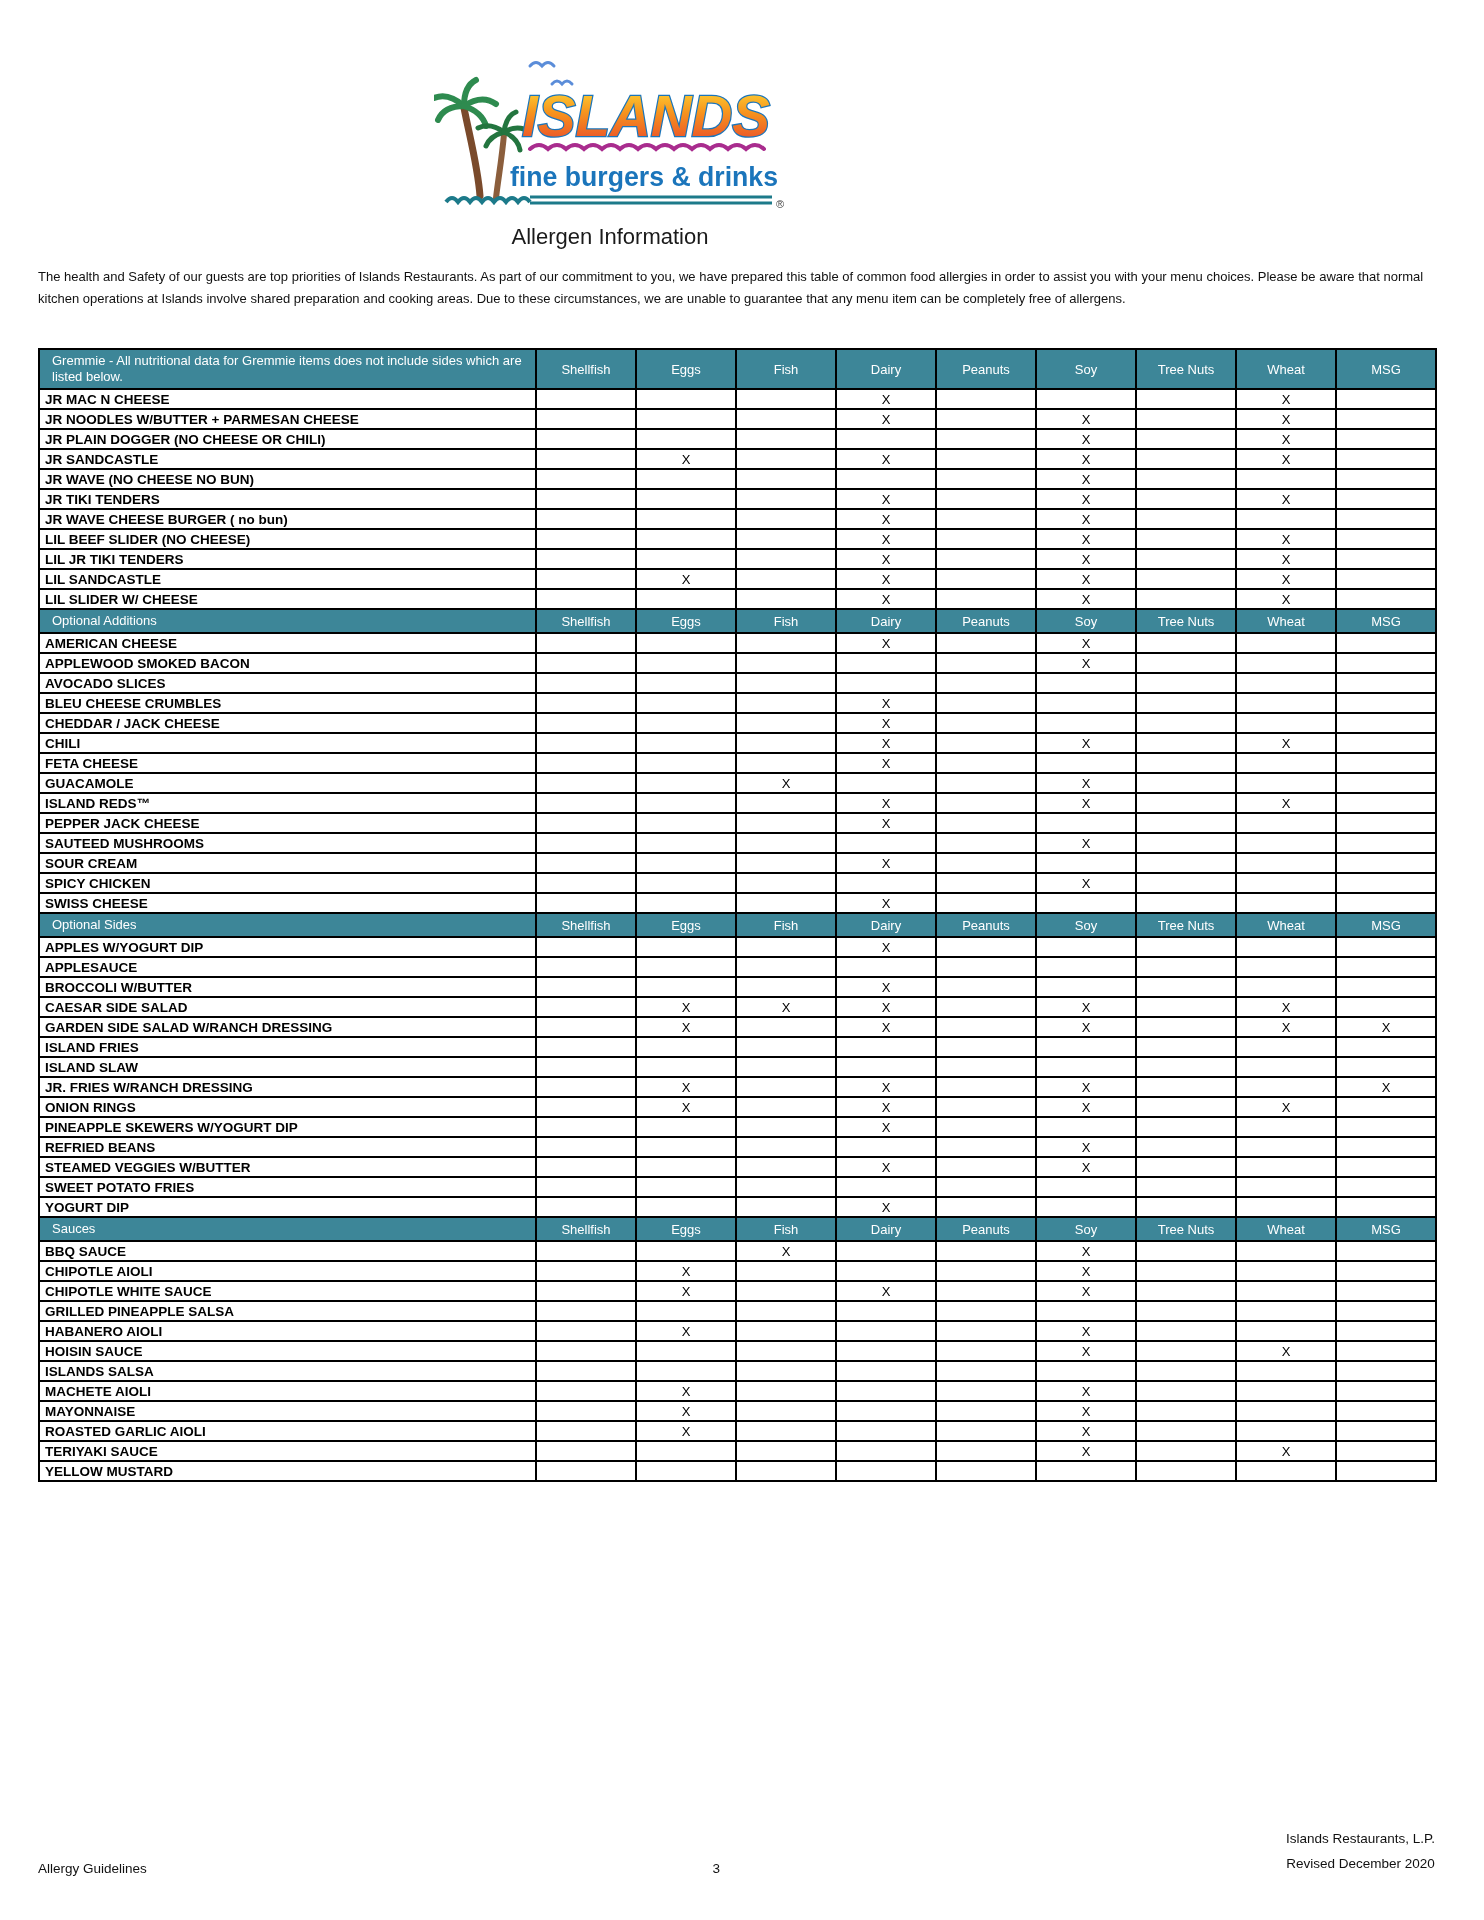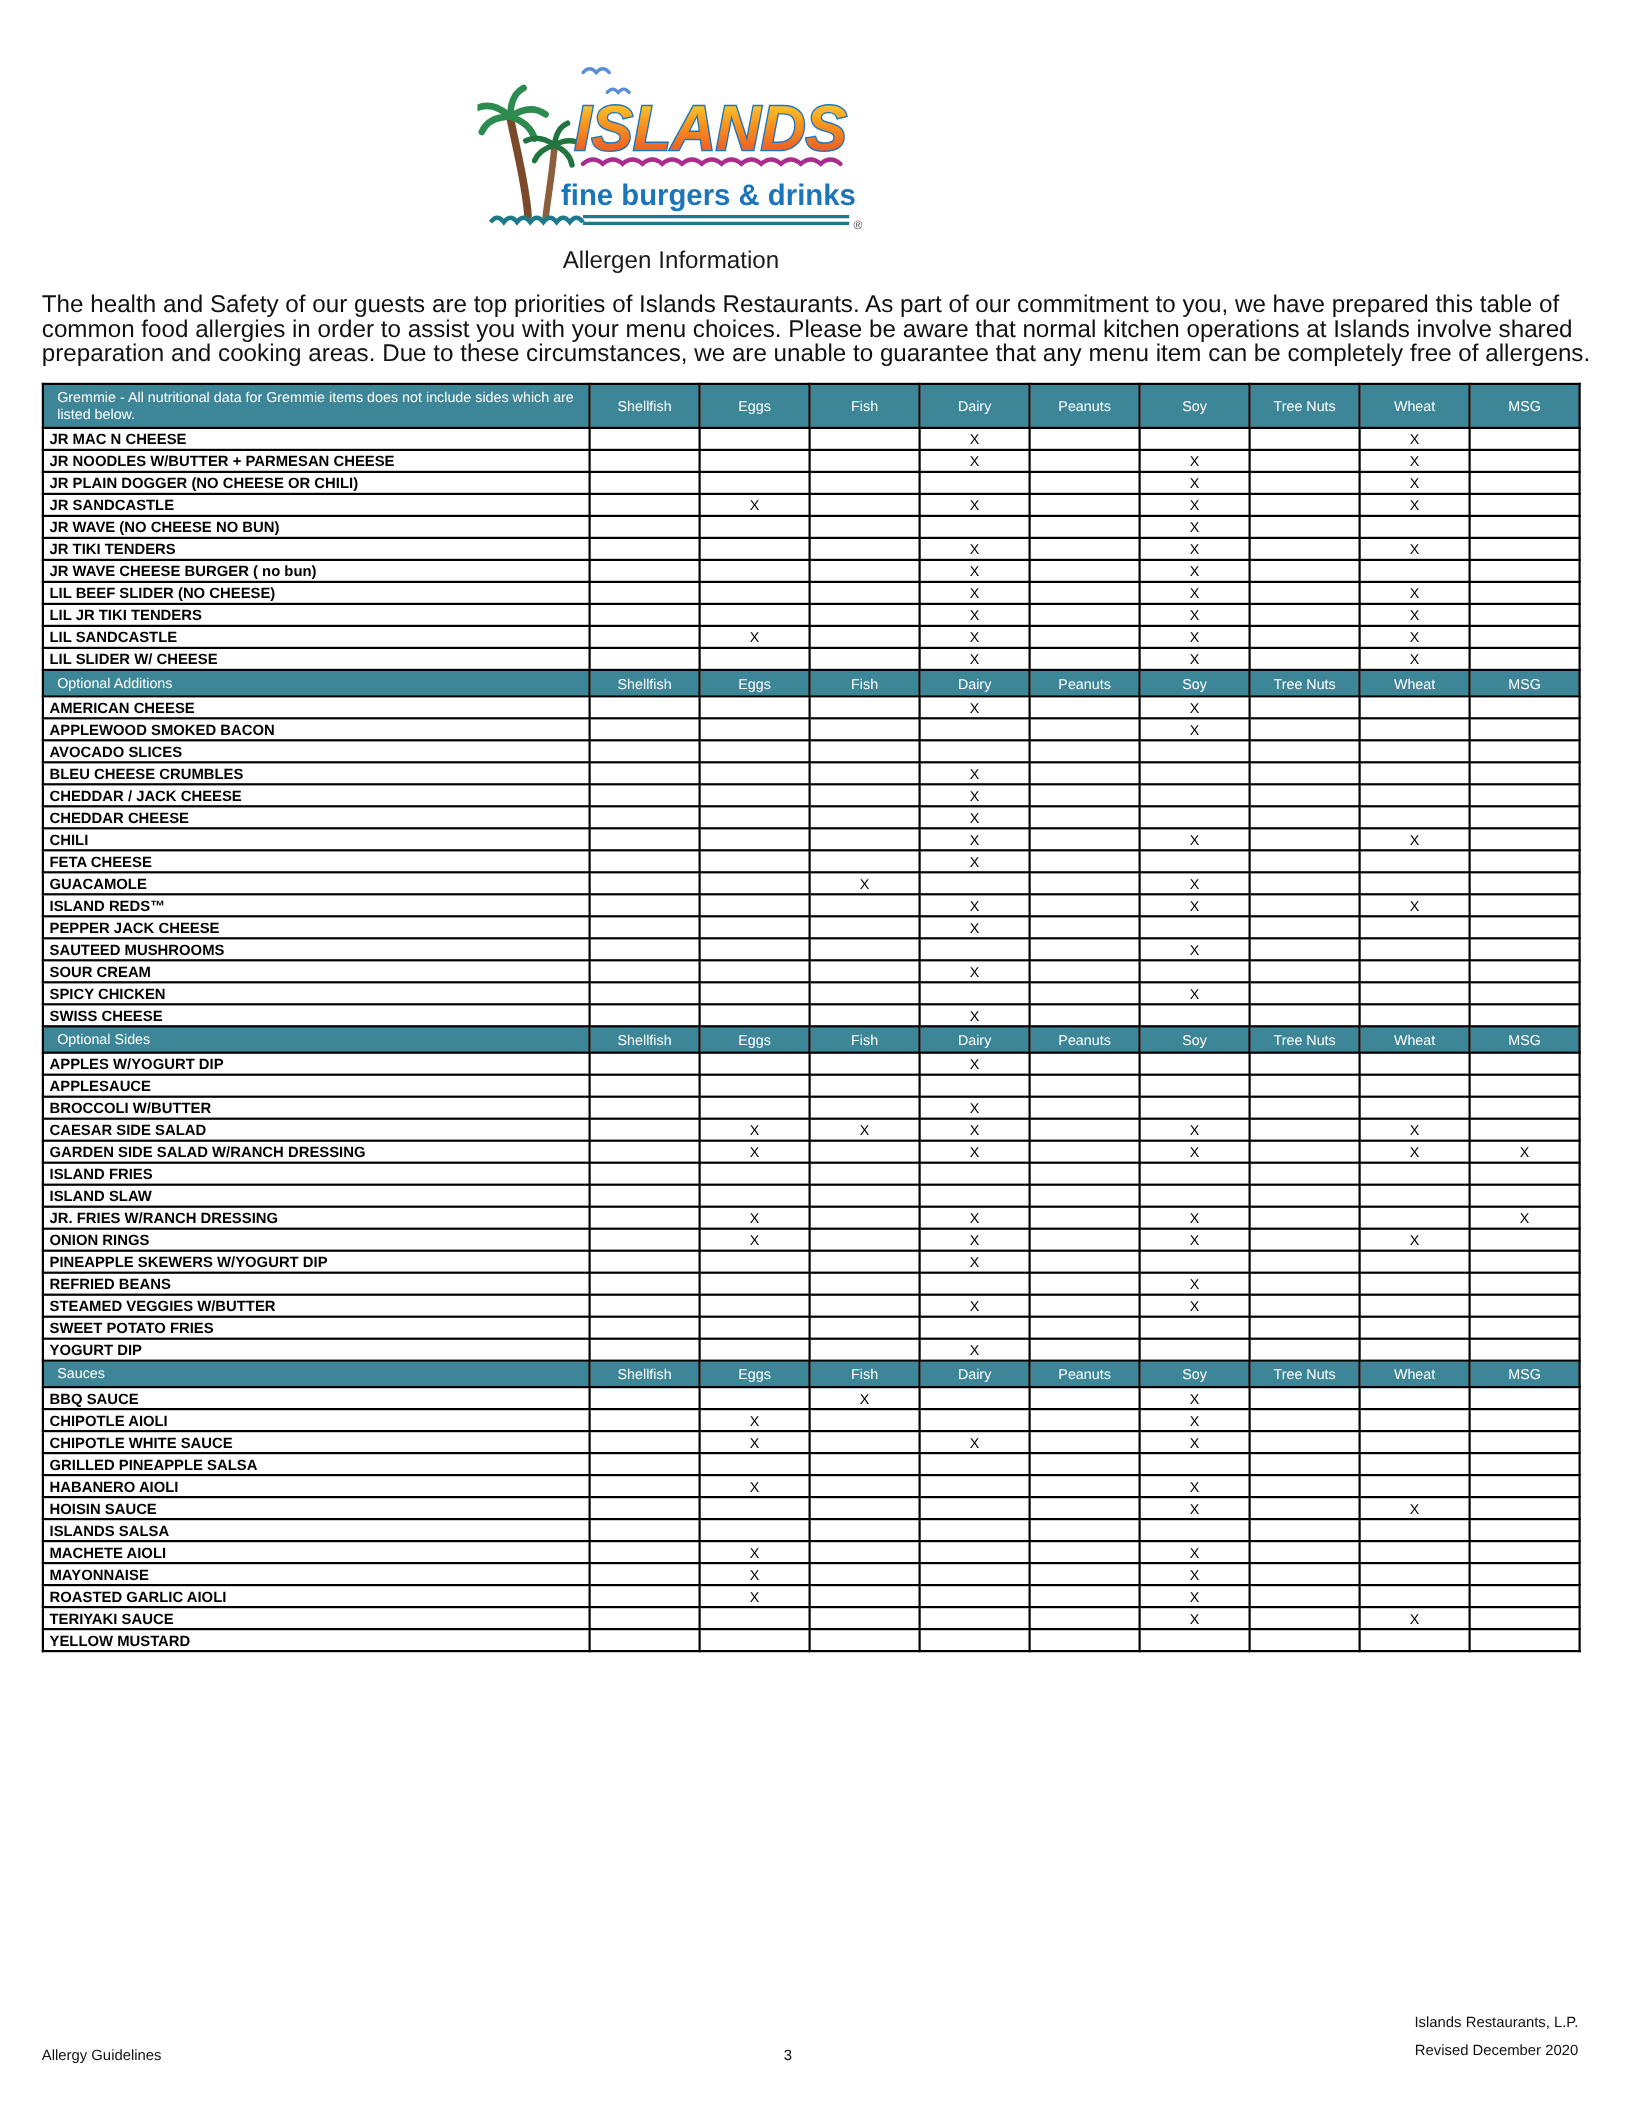--- a/index.html
+++ b/index.html
@@ -9,21 +9,21 @@
     width:1484px; height:1920px; position:relative;
     font-family:"Liberation Sans", sans-serif; color:#000; overflow:hidden;
   }
   .logo-wrap { position:absolute; left:434px; top:46px; width:352px; height:164px; }
   .page-title {
     position:absolute; top:224px; left:0; width:1220px; text-align:center;
     font-size:22px; color:#1a1a1a;
   }
   .intro {
     position:absolute; top:266px; left:38px; width:1414px; margin:0;
-    font-size:22px; line-height:22px; color:#111;
+    font-size:13px; line-height:22px; color:#111;
   }
   table.allergen-table {
     position:absolute; top:348px; left:38px; width:1397px;
     border-collapse:collapse; table-layout:fixed;
   }
   .allergen-table col.c-label { width:497px; }
   .allergen-table col.c-al { width:100px; }
   .allergen-table th, .allergen-table td {
     border:2px solid #000; padding:0 5px; height:20px;
     font-size:13px; overflow:hidden;
@@ -329,32 +329,20 @@
           <td class="mark-cell"></td>
           <td class="mark-cell"></td>
           <td class="mark-cell">X</td>
           <td class="mark-cell"></td>
           <td class="mark-cell"></td>
           <td class="mark-cell"></td>
           <td class="mark-cell"></td>
           <td class="mark-cell"></td>
         </tr>
         <tr>
-          <td class="label-cell">CHEDDAR CHEESE</td>
-          <td class="mark-cell"></td>
-          <td class="mark-cell"></td>
-          <td class="mark-cell"></td>
-          <td class="mark-cell">X</td>
-          <td class="mark-cell"></td>
-          <td class="mark-cell"></td>
-          <td class="mark-cell"></td>
-          <td class="mark-cell"></td>
-          <td class="mark-cell"></td>
-        </tr>
-        <tr>
           <td class="label-cell">CHILI</td>
           <td class="mark-cell"></td>
           <td class="mark-cell"></td>
           <td class="mark-cell"></td>
           <td class="mark-cell">X</td>
           <td class="mark-cell"></td>
           <td class="mark-cell">X</td>
           <td class="mark-cell"></td>
           <td class="mark-cell">X</td>
           <td class="mark-cell"></td>

